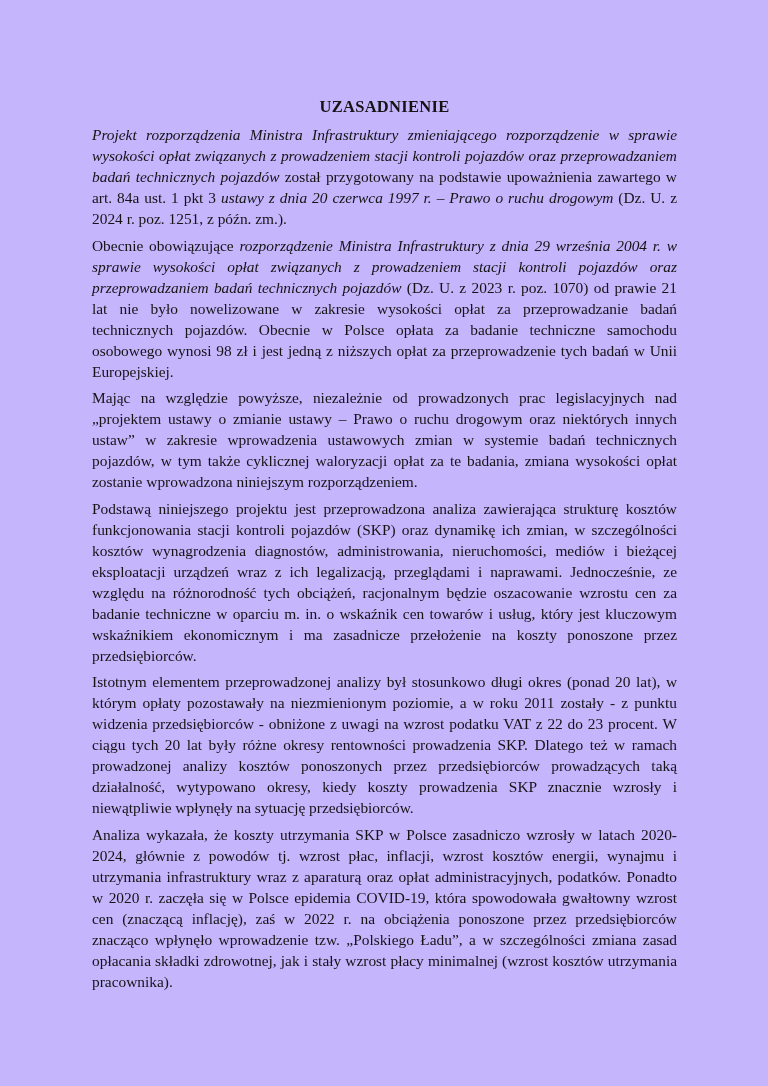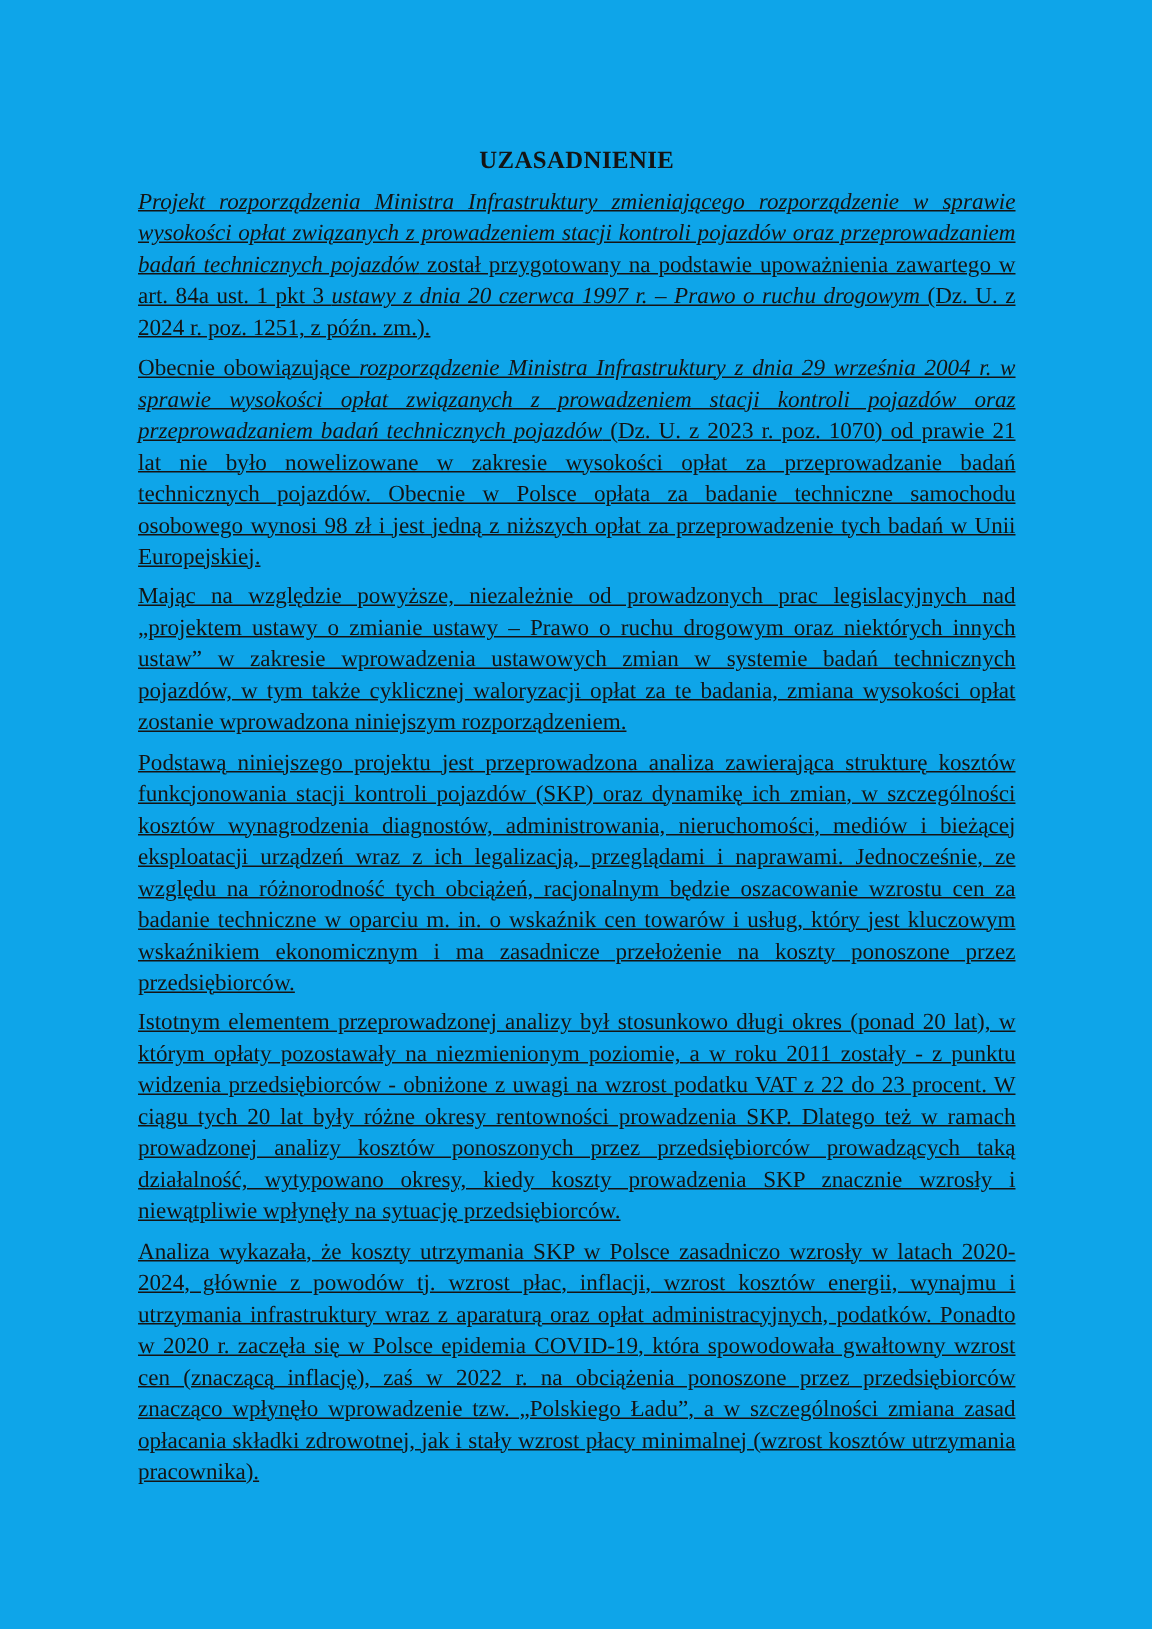--- a/index.html
+++ b/index.html
@@ -5,41 +5,40 @@
   html, body {
     margin: 0;
     padding: 0;
     background: #ffffff;
   }
   .page {
     position: relative;
     width: 768px;
     height: 1086px;
     box-sizing: border-box;
-    background: #0ea5e9;
+    background: #c4b5fd;
     padding: 96px 91px 0 92px;
     font-family: "Liberation Serif", "DejaVu Serif", serif;
     font-size: 15.4px;
     line-height: 21px;
     color: #141414;
     overflow: hidden;
   }
   .doc-title {
     font-size: 16.5px;
     font-weight: bold;
     text-align: center;
     line-height: 21px;
     margin: 0 0 7px 0;
     letter-spacing: 0.3px;
   }
   .para {
     margin: 0 0 5.5px 0;
     text-align: justify;
     text-align-last: left;
-    text-decoration: underline;
   }
   .it {
     font-style: italic;
   }
 </style>
 </head>
 <body>
 
 <div class="page">
 

